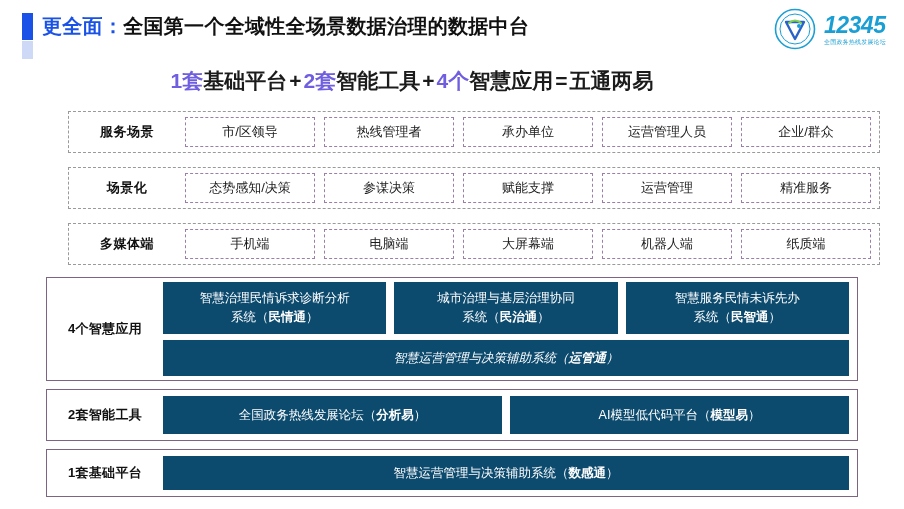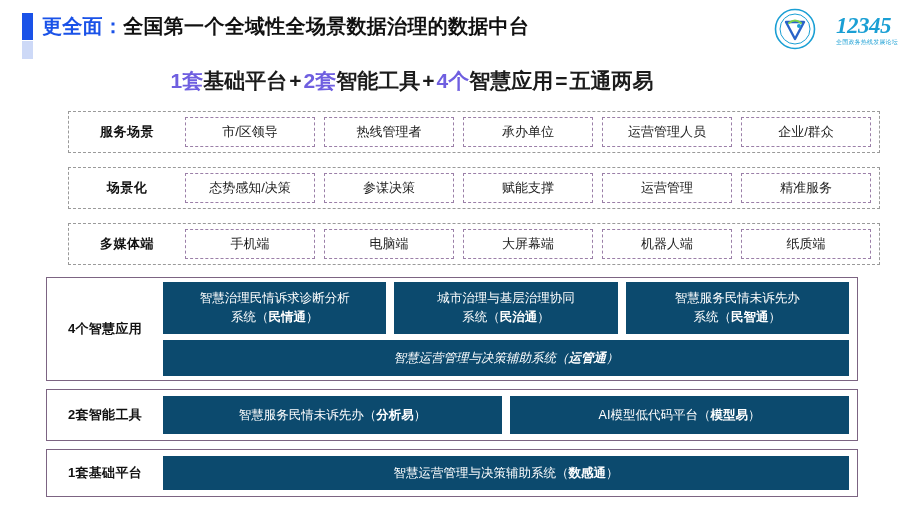--- a/index.html
+++ b/index.html
@@ -15,21 +15,20 @@
     overflow: hidden;
     position: relative;
   }
 
   
   .header {
     position: absolute;
     left: 0; top: 0;
     width: 904px;
     height: 62px;
-    font-family: Liberation Serif, serif;
   }
   .header-accent {
     position: absolute;
     left: 22px; top: 13px;
     width: 11px; height: 27px;
     background: #1a52e8;
   }
   .header-accent-light {
     position: absolute;
     left: 22px; top: 41px;
@@ -50,21 +49,21 @@
 
   
   .logo {
     position: absolute;
     right: 14px; top: 6px;
     width: 116px; height: 46px;
     display: flex;
     align-items: center;
   }
   .logo-mark { width: 42px; height: 42px; flex: 0 0 42px; }
-  .logo-text { margin-left: 20px; line-height: 1; }
+  .logo-text { margin-left: 8px; line-height: 1; }
   .logo-num {
     font-size: 23px;
     font-weight: bold;
     font-style: italic;
     color: #1a9fd4;
     letter-spacing: -0.5px;
     display: block;
   }
   .logo-sub {
     font-size: 6px;
@@ -274,21 +273,21 @@
       </div>
     </div>
   </div>
 </div>
 
 <div class="panel" id="panel-tools">
   <div class="panel-label">2套智能工具</div>
   <div class="panel-body">
     <div class="blue-row">
       <div class="bbox">
-        <span><span>智慧服务民情未诉先办（</span><b>分析易</b><span>）</span></span>
+        <span><span>全国政务热线发展论坛（</span><b>分析易</b><span>）</span></span>
       </div>
       <div class="bbox">
         <span><span>AI模型低代码平台（</span><b>模型易</b><span>）</span></span>
       </div>
     </div>
   </div>
 </div>
 
 <div class="panel" id="panel-base">
   <div class="panel-label">1套基础平台</div>

